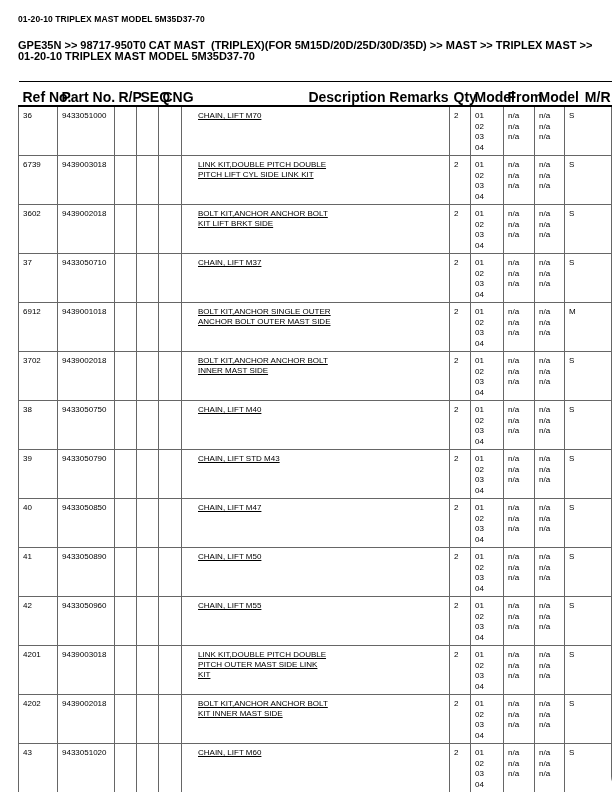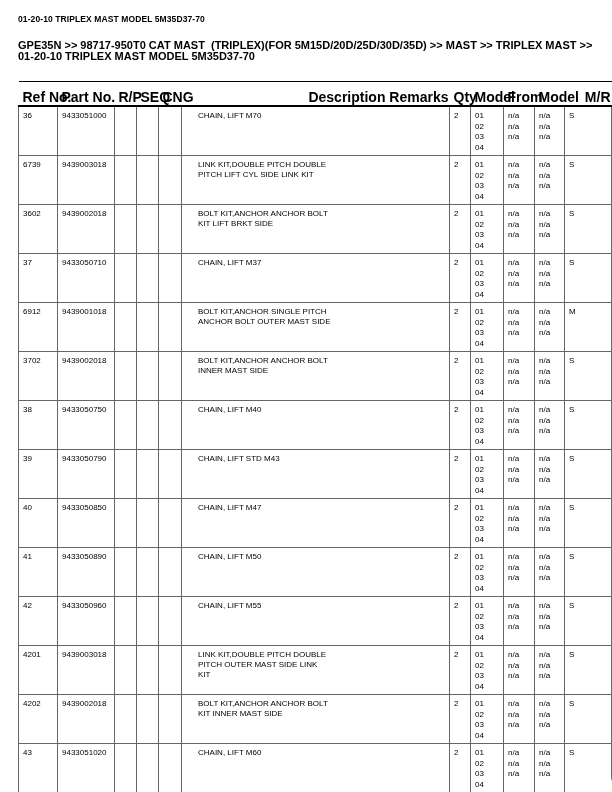--- a/index.html
+++ b/index.html
@@ -60,20 +60,21 @@
     padding: 4px 1px 2px 4px;
     line-height: 10.5px;
     white-space: nowrap;
     overflow: visible;
   }
   table.parts-table tbody tr:last-child td { border-bottom: none; }
   table.parts-table tbody td.desc {
     padding-left: 16px;
     white-space: normal;
     line-height: 10px;
+    text-decoration: underline;
   }
   table.parts-table tbody td div { line-height: 10.5px; }
   table.parts-table tbody td.desc div { line-height: 10px; }
 </style>
 </head>
 <body>
 
 <div class="page">
   <div class="doc-title">01-20-10 TRIPLEX MAST MODEL 5M35D37-70</div>
   <div class="breadcrumb">GPE35N &gt;&gt; 98717-950T0 CAT MAST  (TRIPLEX)(FOR 5M15D/20D/25D/30D/35D) &gt;&gt; MAST &gt;&gt; TRIPLEX MAST &gt;&gt; 01-20-10 TRIPLEX MAST MODEL 5M35D37-70</div>
@@ -222,21 +223,21 @@
           </td>
           <td>S</td>
         </tr>
         <tr>
           <td>6912</td>
           <td>9439001018</td>
           <td></td>
           <td></td>
           <td></td>
           <td class="desc">
-            <div>BOLT KIT,ANCHOR SINGLE PITCH</div>
+            <div>BOLT KIT,ANCHOR SINGLE OUTER</div>
             <div>ANCHOR BOLT OUTER MAST SIDE</div>
           </td>
           <td>2</td>
           <td>
             <div>01</div>
             <div>02</div>
             <div>03</div>
             <div>04</div>
           </td>
           <td>

